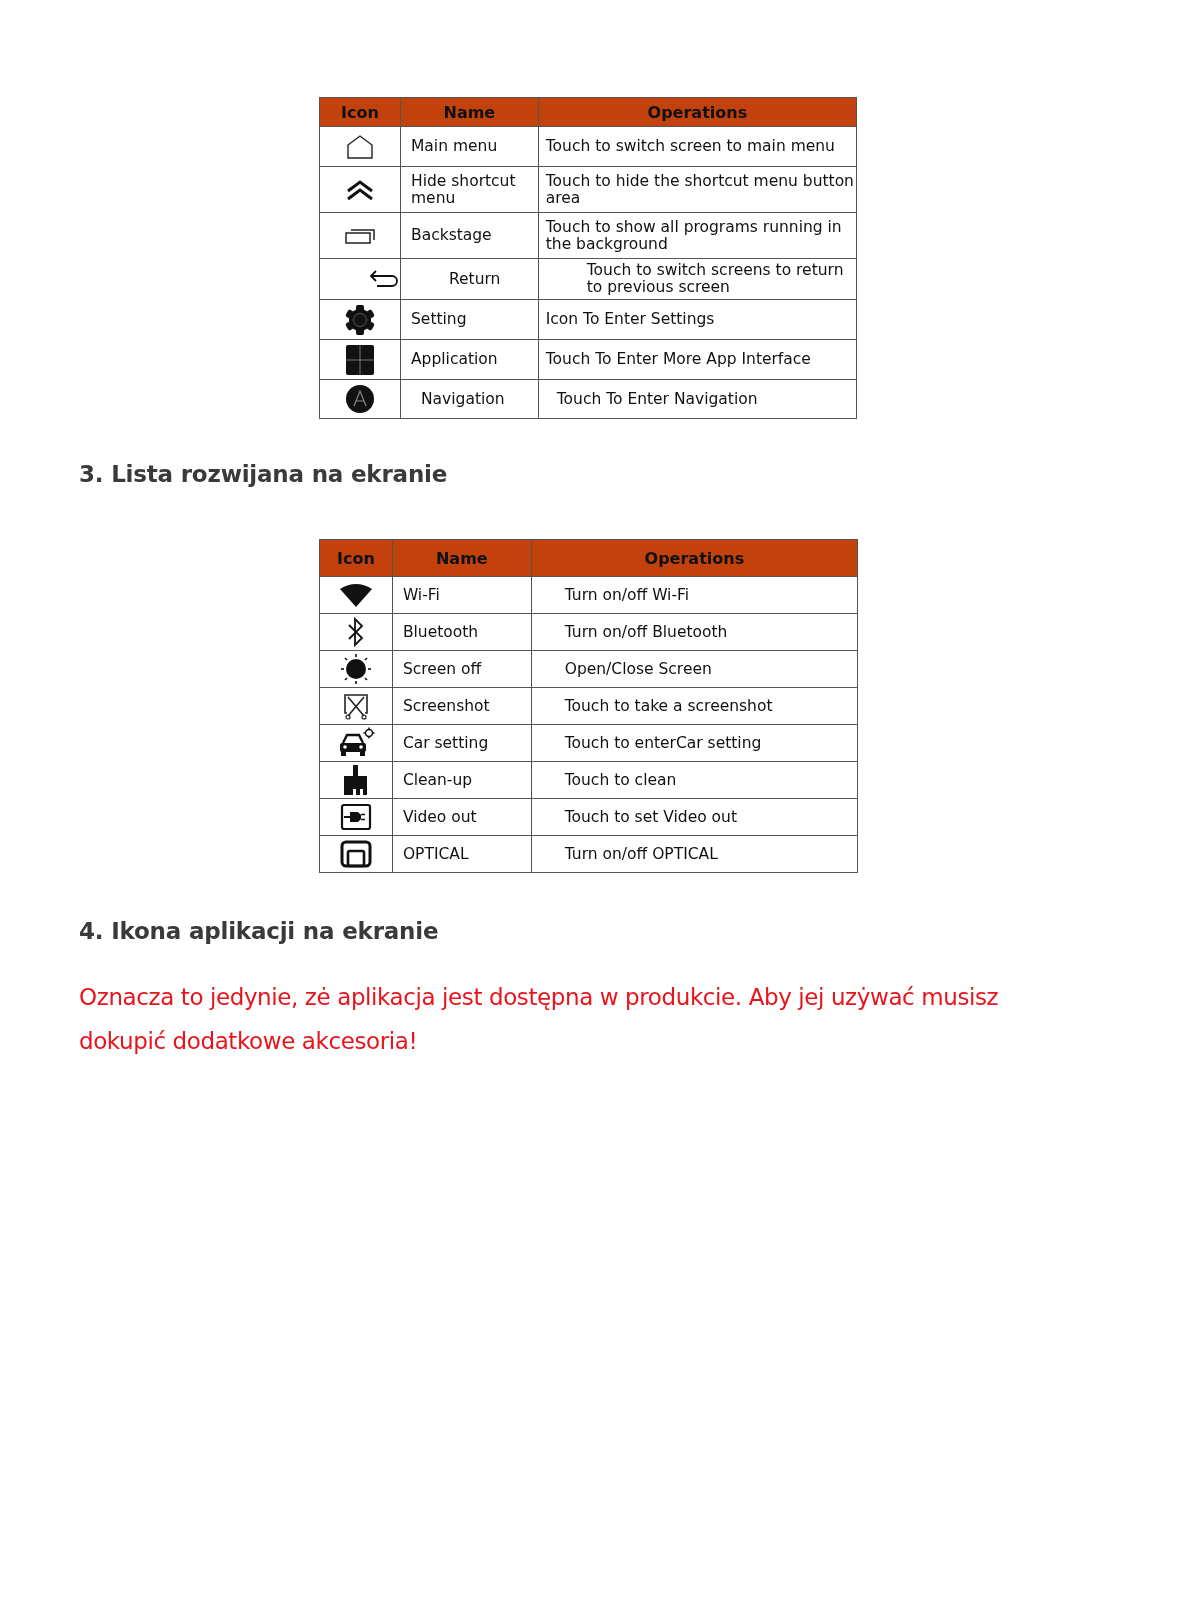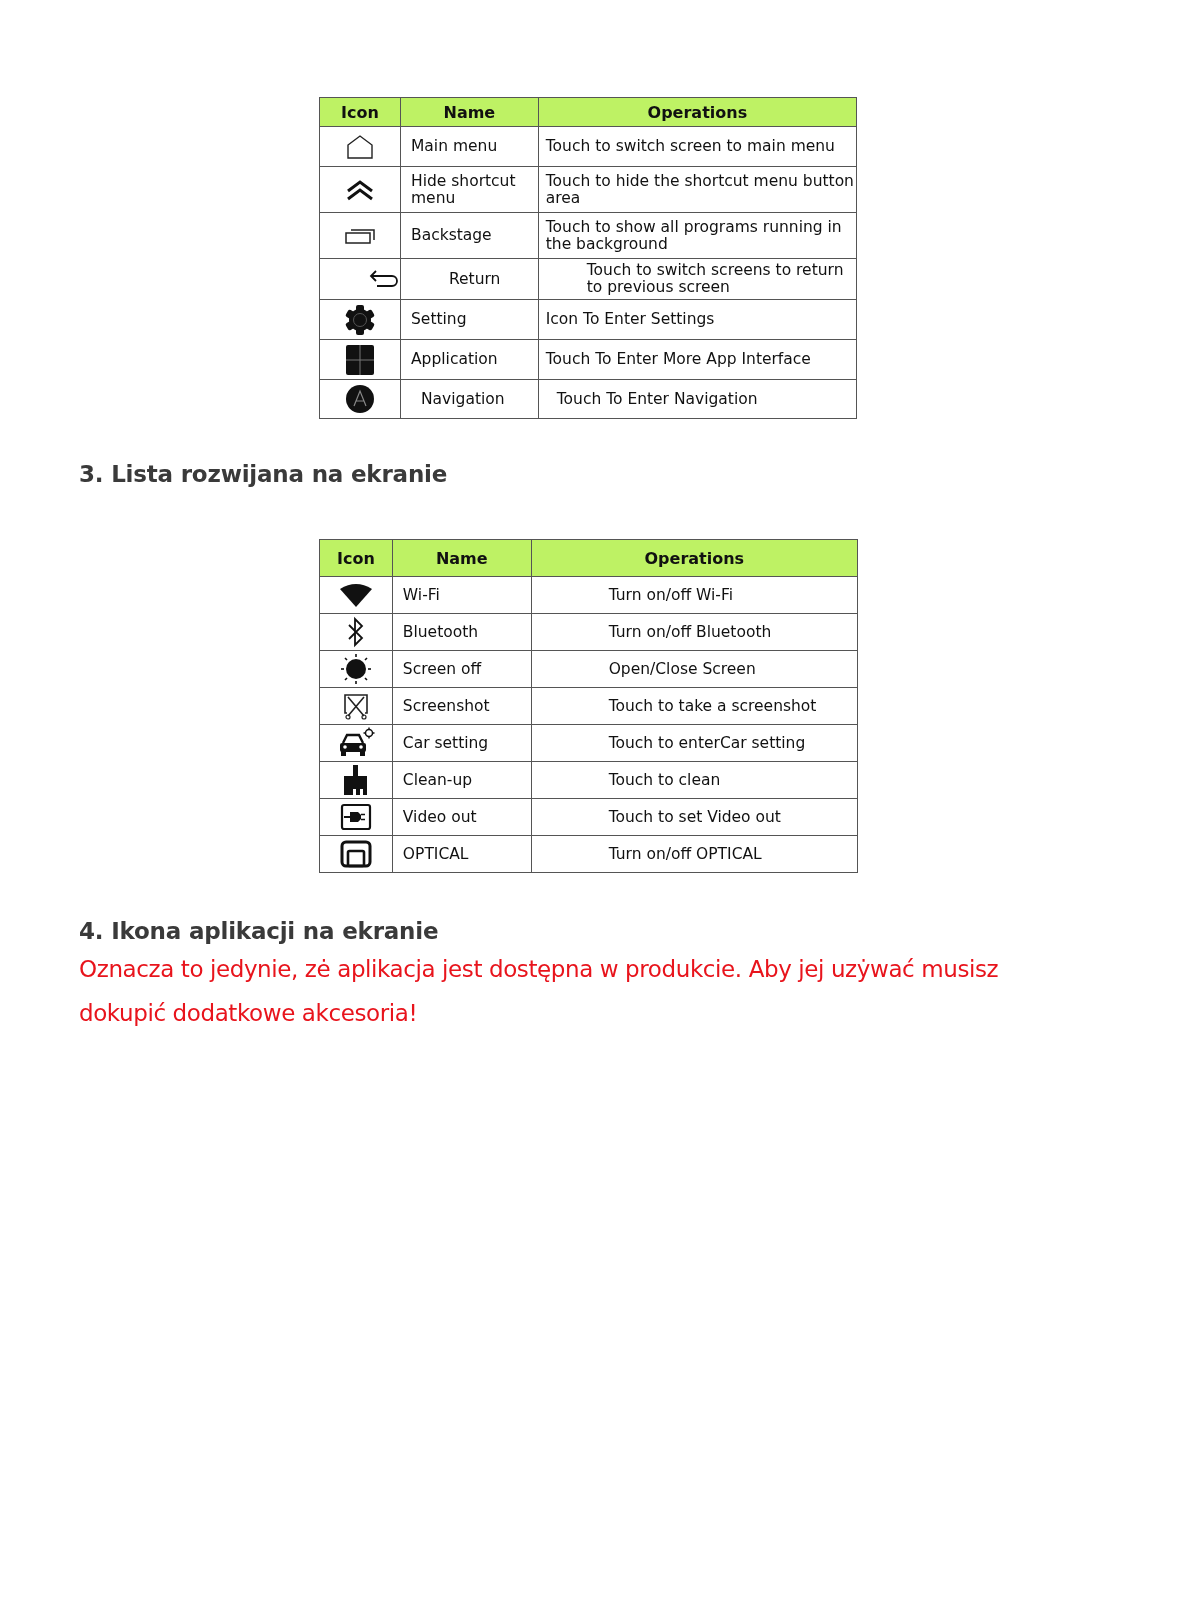--- a/index.html
+++ b/index.html
@@ -1,20 +1,20 @@
 <!DOCTYPE html>
 <html><head>
 <meta charset="utf-8">
 <style>
   html, body { margin: 0; padding: 0; background: #ffffff; }
   body { width: 1200px; height: 1600px; position: relative; font-family: "Liberation Sans", "DejaVu Sans", sans-serif; color: #111; overflow: hidden; }
 
   table.icon-table { position: absolute; border-collapse: collapse; font-family: "DejaVu Sans", "Liberation Sans", sans-serif; font-size: 15.5px; color: #111; }
   table.icon-table th, table.icon-table td { border: 1.3px solid #555; padding: 0; vertical-align: middle; }
-  table.icon-table th { background: #bef264; font-weight: bold; font-size: 16px; }
+  table.icon-table th { background: #c2410c; font-weight: bold; font-size: 16px; }
   table.icon-table td.icon-cell { text-align: center; }
   table.icon-table td.icon-cell svg { display: block; margin: 0 auto; }
   table.icon-table td.name-cell { padding-left: 10px; line-height: 17px; }
   table.icon-table td.op-cell { padding-left: 7px; line-height: 17px; }
 
   #t1 { left: 319px; top: 97px; width: 538px; }
   #t1 th { height: 28px; }
   #t1 col.c1 { width: 73px; } #t1 col.c2 { width: 139px; } #t1 col.c3 { width: 326px; }
   #t1 tr.r1 td { height: 39px; }
   #t1 tr.r2 td { height: 45px; }
@@ -24,27 +24,27 @@
   #t1 tr.r6 td { height: 39px; }
   #t1 tr.r7 td { height: 38px; }
   #t1 tr.r7 td.name-cell { padding-left: 20px; }
   #t1 tr.r7 td.op-cell { padding-left: 18px; }
 
   #t2 { left: 319px; top: 539px; width: 539px; }
   #t2 th { height: 36px; }
   #t2 col.c1 { width: 73px; } #t2 col.c2 { width: 139px; } #t2 col.c3 { width: 327px; }
   #t2 td { height: 36px; }
   #t2 td.name-cell { }
-  #t2 td.op-cell { padding-left: 77px; margin-left: 44px; }
+  #t2 td.op-cell { padding-left: 33px; margin-left: 44px; }
 
   h2.section { position: absolute; left: 79px; margin: 0; font-family: "DejaVu Sans", "Liberation Sans", sans-serif; font-weight: bold; font-size: 23px; color: #3a3a3a; letter-spacing: -0.2px; }
   #h3 { top: 461px; }
   #h4 { top: 918px; }
 
-  p.note { position: absolute; left: 79px; top: 947px; width: 960px; margin: 0; font-family: "DejaVu Sans", "Liberation Sans", sans-serif; font-size: 23px; line-height: 44px; color: #e8141c; letter-spacing: -0.4px; }
+  p.note { position: absolute; left: 79px; top: 975px; width: 960px; margin: 0; font-family: "DejaVu Sans", "Liberation Sans", sans-serif; font-size: 23px; line-height: 44px; color: #e8141c; letter-spacing: -0.4px; }
 </style>
 </head>
 <body>
 
 <table class="icon-table" id="t1">
   <colgroup>
       <col class="c1">
       <col class="c2">
       <col class="c3">
     </colgroup>

